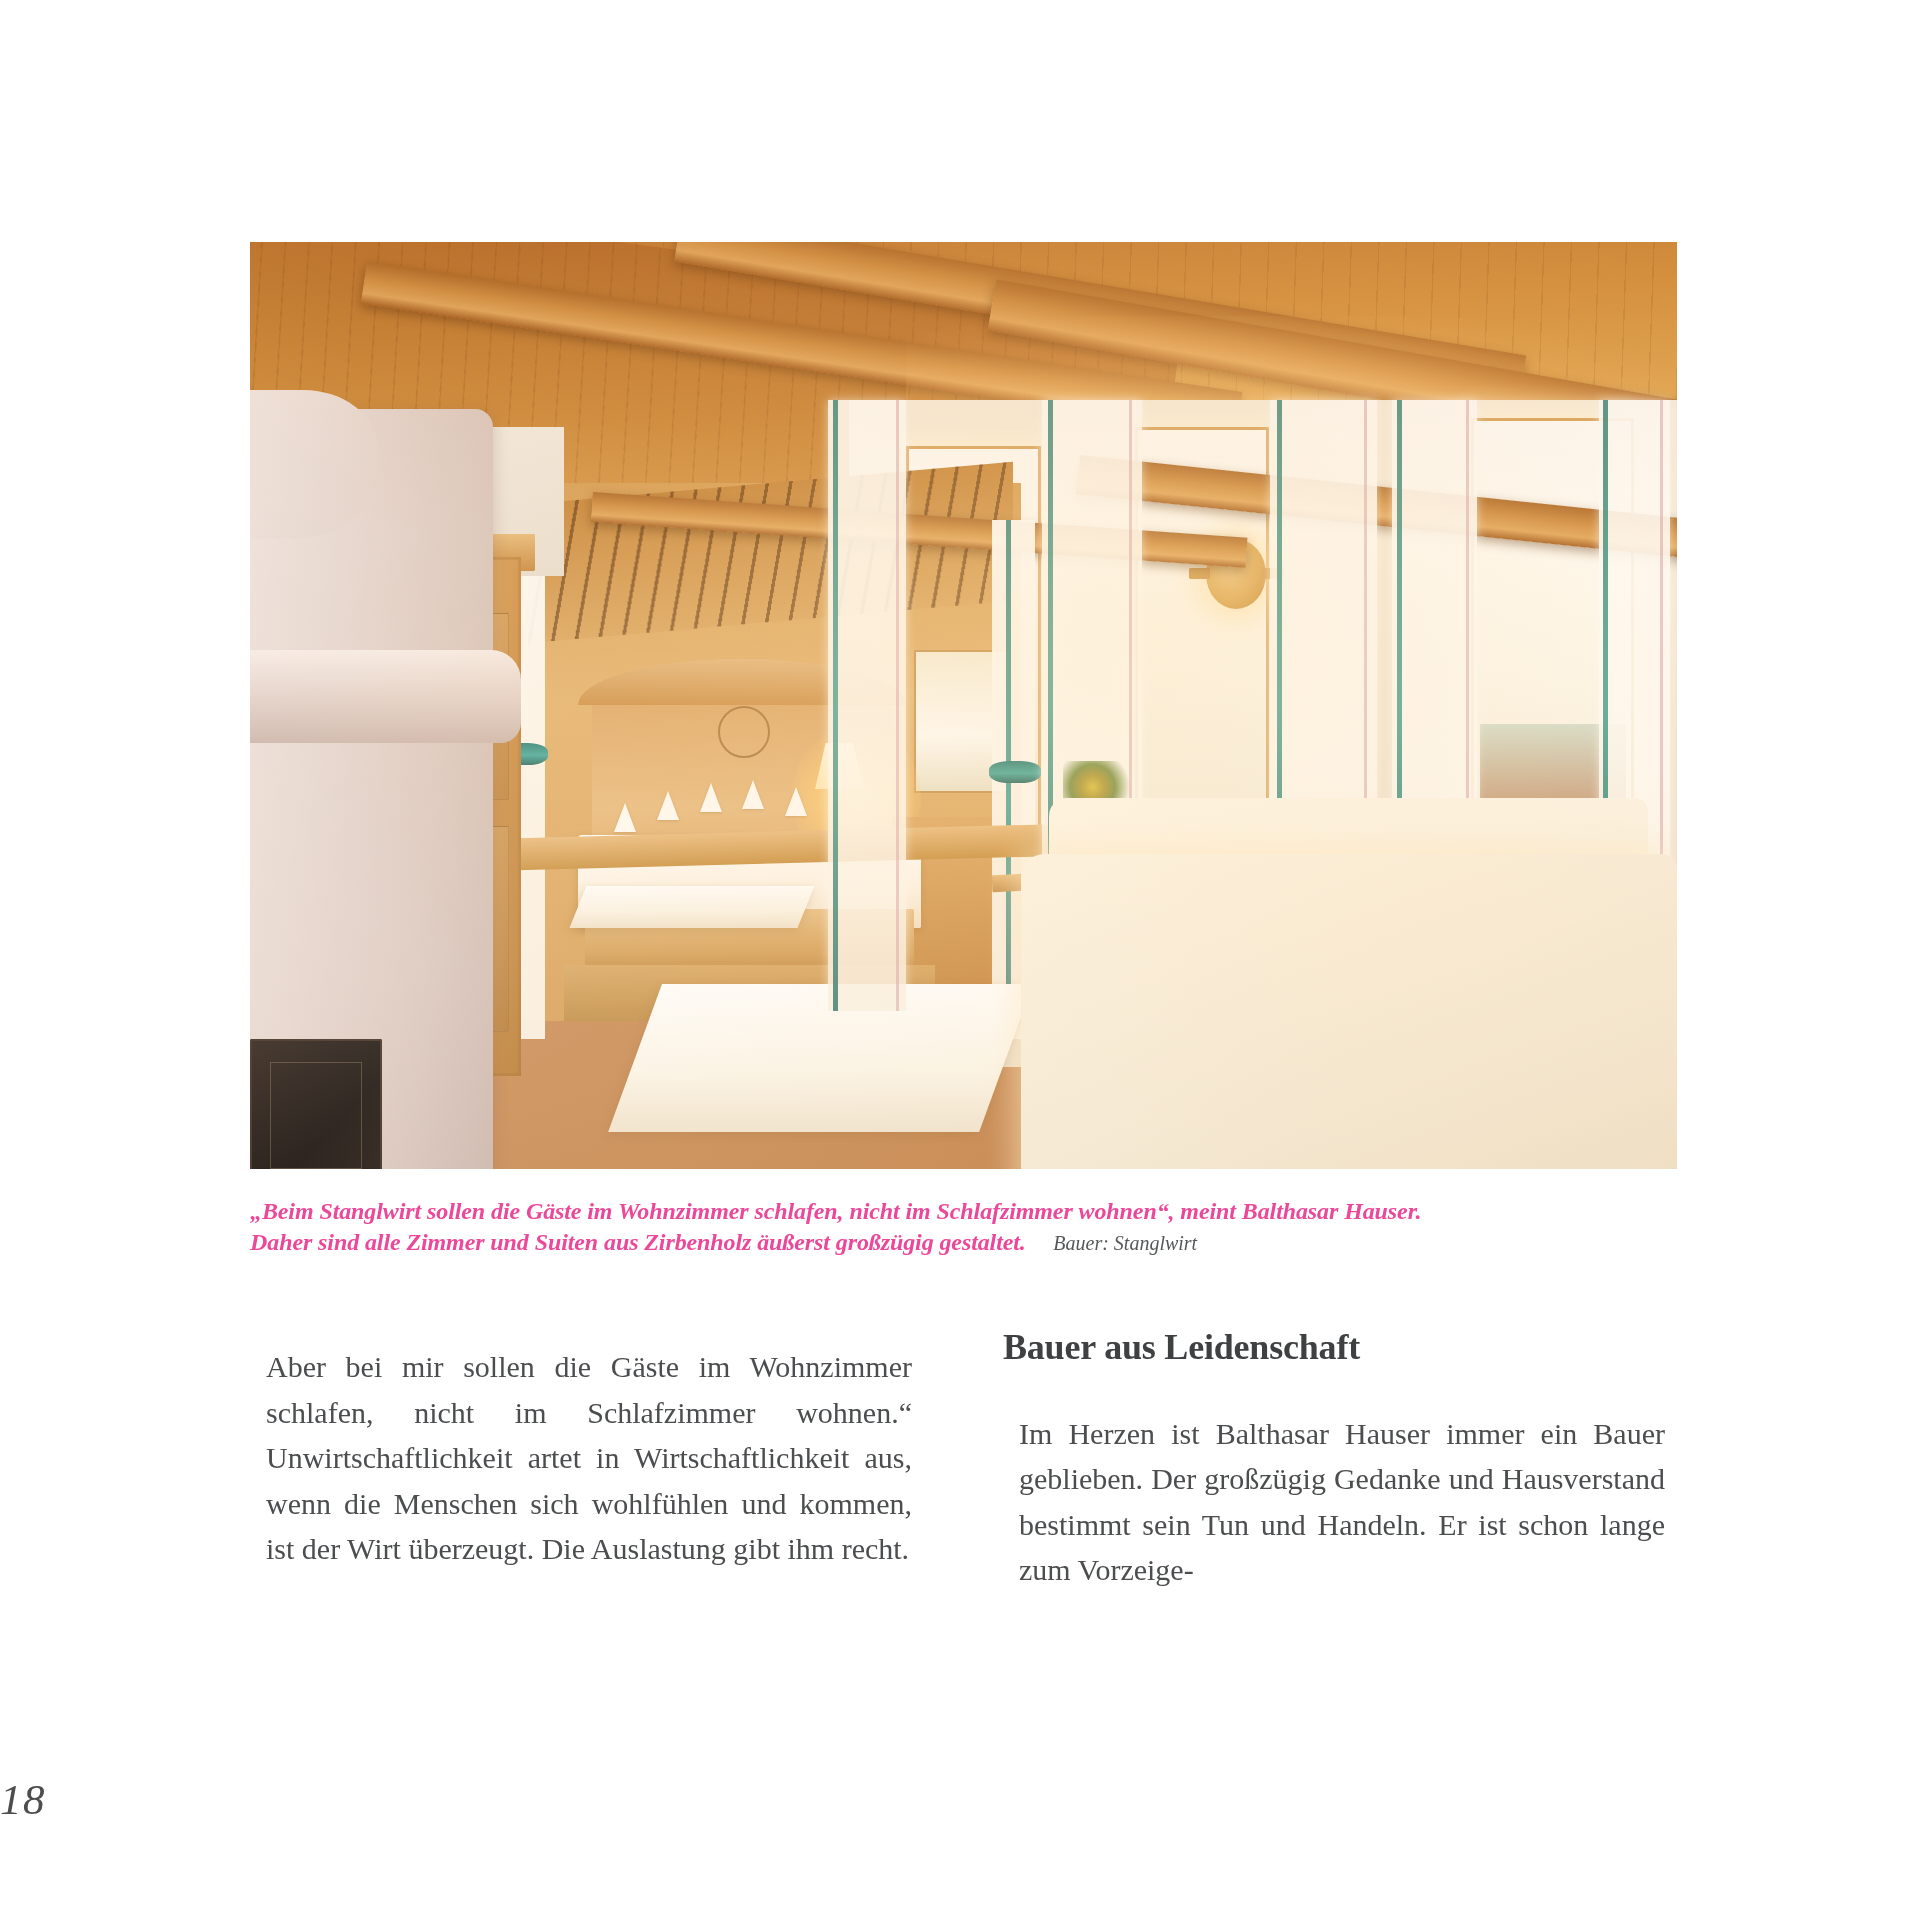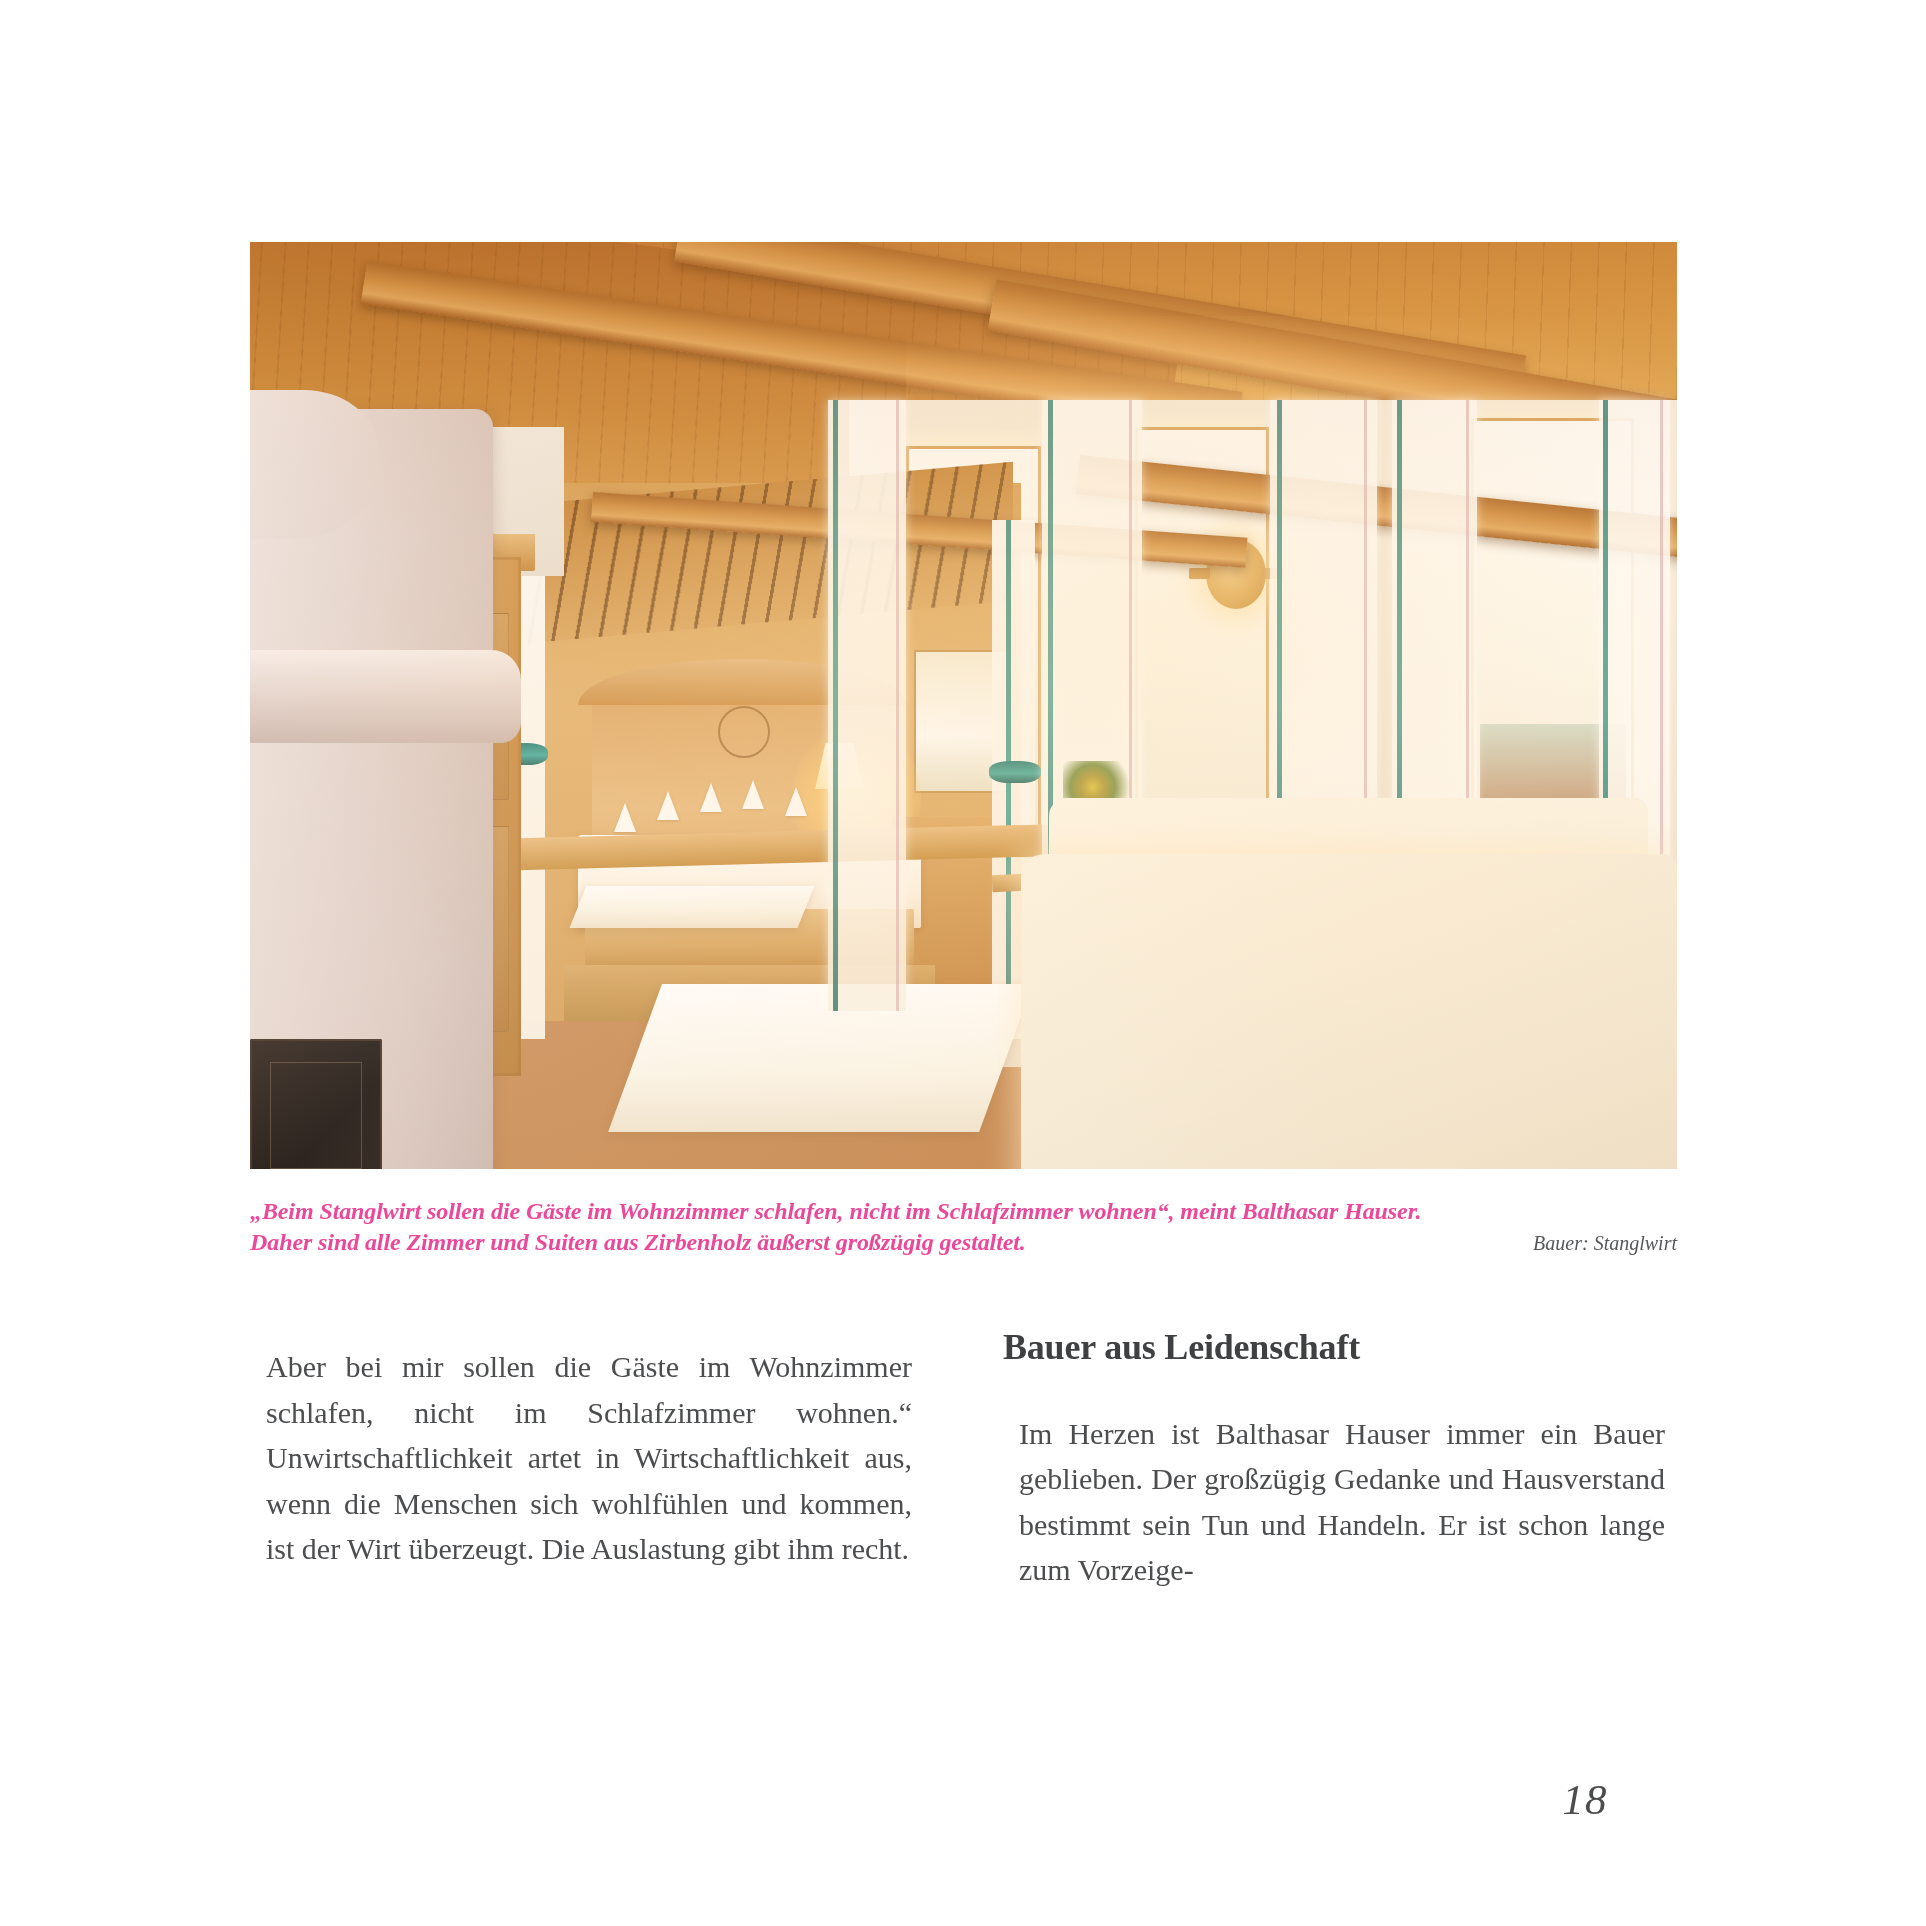--- a/index.html
+++ b/index.html
@@ -413,21 +413,21 @@
     font-style: italic;
     font-weight: bold;
     font-size: 24px;
     line-height: 1.30;
     color: #ec4899;
     letter-spacing: -0.1px;
     margin: 0;
   }
   .caption-line2 {
     display: flex;
-    justify-content: space-between;
+    justify-content: flex-start;
     align-items: baseline;
     width: 100%;
   }
   .caption-credit {
     font-style: italic;
     font-weight: normal;
     font-size: 20px;
     color: #55585a;
     white-space: nowrap;
     padding-left: 27.5px;
@@ -458,21 +458,21 @@
     line-height: 1.1;
     letter-spacing: -0.2px;
   }
 
   
   .folio {
     position: absolute;
     left: 0;
     top: 1775px;
     width: 1608px;
-    text-align: right;
+    text-align: left;
     font-style: italic;
     font-size: 43px;
     color: #4b4d4f;
     letter-spacing: 1.4px;
   }
 </style>
 </head>
 <body>
 
 <div class="photo-frame">

